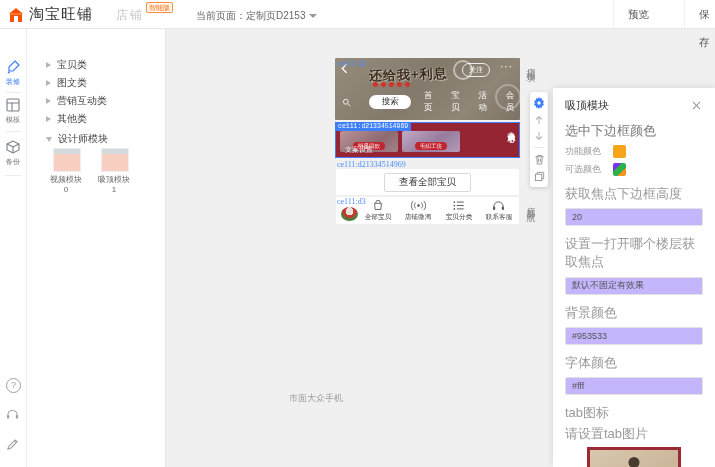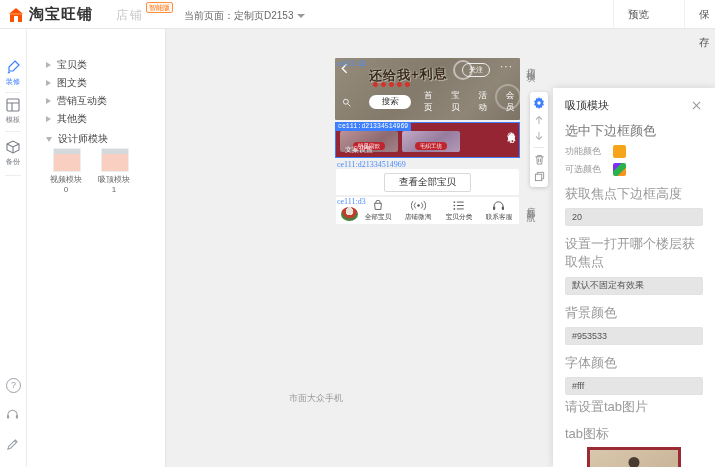--- a/index.html
+++ b/index.html
@@ -4,25 +4,25 @@
 <style>
   html,body{margin:0;padding:0}
   body{width:715px;height:467px;position:relative;overflow:hidden;background:#fff;
        font-family:"Liberation Sans","DejaVu Sans",sans-serif;-webkit-font-smoothing:antialiased}
   .abs{position:absolute}
   svg{display:block}
 
   
   .header{left:0;top:0;width:715px;height:28px;background:#fff;border-bottom:1px solid #e7e7e7;z-index:30}
   .logo-wrap{left:8px;top:5px;display:flex;align-items:center;gap:5px}
-  .logo-text{font-size:15px;font-weight:bold;color:#333;letter-spacing:1px}
+  .logo-text{font-size:15px;font-weight:normal;color:#333;letter-spacing:1px}
   .shop-label{left:116px;top:7px;font-size:12px;color:#c9c9c9;letter-spacing:2px}
   .shop-badge{left:146px;top:2px;font-size:7px;color:#ff6a00;border:1px solid #ff8f40;border-radius:2px;
               padding:0 2px;line-height:9px;background:#fff7f0}
-  .cur-page{left:184px;top:9px;font-size:10px;color:#666;display:flex;align-items:center;gap:4px}
+  .cur-page{left:196px;top:9px;font-size:10px;color:#666;display:flex;align-items:center;gap:4px}
   .caret-down{width:0;height:0;border-left:4px solid transparent;border-right:4px solid transparent;border-top:4px solid #999}
   .hbtn{top:0;height:28px;line-height:28px;font-size:10.5px;color:#555;padding:0 14px;border-left:1px solid #f0f0f0;cursor:pointer}
   .hbtn.preview{left:613px}
   .hbtn.save{left:684px}
 
   
   .rail{left:0;top:28px;width:26px;height:439px;background:#fff;border-right:1px solid #ececec;z-index:20}
   .rail-item{width:26px;display:flex;flex-direction:column;align-items:center;gap:2px;color:#7a7f87;cursor:pointer}
   .rail-item.active{color:#3d7fff}
   .rail-item .rl{font-size:8px;transform:scale(.9)}
@@ -93,21 +93,21 @@
 
   
   .panel{left:553px;top:88px;width:162px;height:379px;background:#fff;box-shadow:0 0 8px rgba(0,0,0,.12);
          z-index:25;box-sizing:border-box;padding:10px 12px;overflow:hidden}
   .p-titlerow{display:flex;align-items:center;justify-content:space-between;margin-bottom:6px}
   .p-title{font-size:11px;color:#333}
   .p-close{cursor:pointer;padding:2px}
   .f-label{font-size:13px;color:#999;margin:9px 0 3px}
   .f-label.dark{color:#777}
   .f-input{width:100%;height:18px;border:1px solid #e2e2e2;border-radius:2px;font-size:9px;color:#555;
-           padding:0 6px;box-sizing:border-box;background:#e5e5e5;outline:none;
+           padding:0 6px;box-sizing:border-box;background:#c4b5fd;outline:none;
            font-family:"Liberation Sans","DejaVu Sans",sans-serif}
   .color-row{display:flex;align-items:center;gap:10px;margin-top:5px}
   .color-row .cl{font-size:9px;color:#999;width:38px;line-height:1.3}
   .swatch{width:13px;height:13px;border-radius:2px;cursor:pointer}
   .swatch.orange{background:#f7a41d}
   .swatch.rainbow{background:linear-gradient(135deg,#7b2ff7 0 34%,#2bb24c 34% 67%,#f7931e 67% 100%)}
   .tab-img{margin:4px auto 0;width:88px;height:74px;border:3px solid #9c2a35;position:relative;
            background:linear-gradient(150deg,#d9c8ae 0%,#cbb69a 50%,#e7dac3 100%);overflow:hidden}
   .model-head{left:50%;top:7px;transform:translateX(-50%);width:11px;height:11px;border-radius:50%;background:#4a3b30}
   .model-body{left:50%;top:18px;transform:translateX(-50%);width:34px;height:56px;border-radius:8px 8px 0 0;
@@ -362,22 +362,22 @@
 
   <div class="f-label">设置一打开哪个楼层获取焦点</div>
   <input class="f-input" value="默认不固定有效果" style="">
 
   <div class="f-label">背景颜色</div>
   <input class="f-input" value="#953533" style="">
 
   <div class="f-label">字体颜色</div>
   <input class="f-input" value="#fff" style="">
 
+  <div class="f-label" style="margin-bottom:0">tab图标</div>
   <div class="f-label" style="margin-top:3px">请设置tab图片</div>
-  <div class="f-label" style="margin-bottom:0">tab图标</div>
 
   <div class="tab-img">
     <div class="abs model-body"></div>
     <div class="abs model-head"></div>
     <div class="abs img-pill">明星同款</div>
   </div>
 
   
 
   

